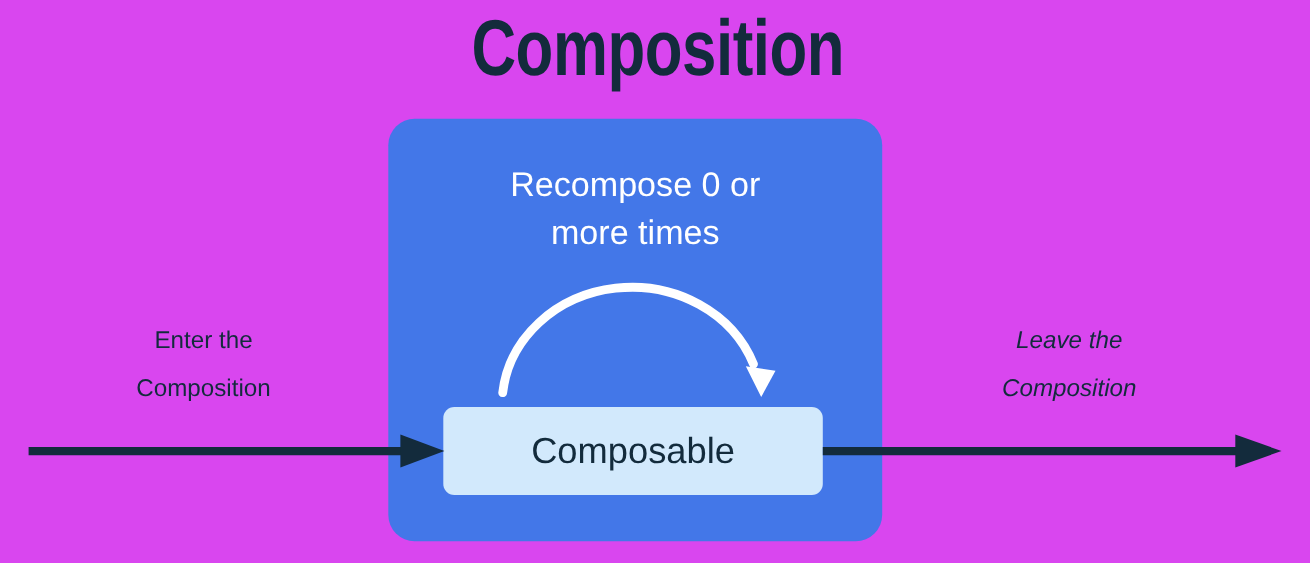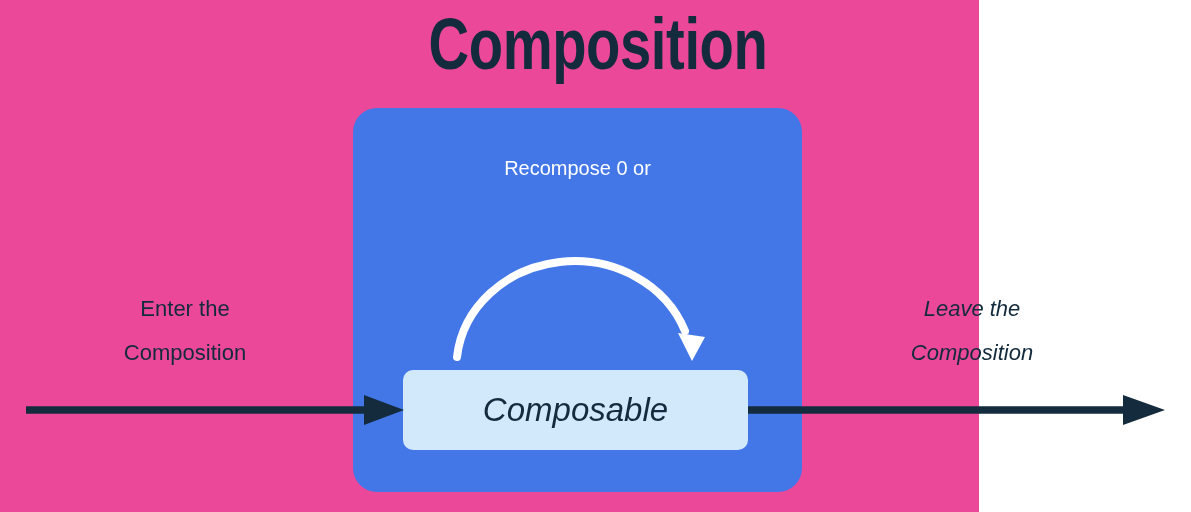--- a/index.html
+++ b/index.html
@@ -7,22 +7,22 @@
   body {
     font-family: "Liberation Sans", sans-serif;
     width: 1191px;
     height: 512px;
     position: relative;
     overflow: hidden;
   }
   .canvas {
     position: absolute;
     left: 0; top: 0;
-    width: 979px; height: 512px;
-    background: #ec4899;
+    width: 1191px; height: 512px;
+    background: #d946ef;
   }
 
   
   .diagram-title {
     position: absolute;
     left: 0;
     top: 8px;
     width: 1196px;
     text-align: center;
     font-size: 72px;
@@ -47,21 +47,21 @@
   }
 
   
   .recompose-label {
     position: absolute;
     left: 353px;
     top: 146px;
     width: 449px;
     text-align: center;
     color: #ffffff;
-    font-size: 20px;
+    font-size: 31px;
     line-height: 44px;
     font-weight: 400;
   }
 
   
   .composable-box {
     position: absolute;
     left: 403px;
     top: 370px;
     width: 345px;
@@ -71,21 +71,20 @@
     display: flex;
     align-items: center;
     justify-content: center;
   }
   .composable-label {
     color: #132B3C;
     font-size: 33px;
     font-weight: 400;
     line-height: 1;
     padding-bottom: 2px;
-    font-style: italic;
   }
 
   
   .flow-label {
     position: absolute;
     top: 287px;
     width: 320px;
     text-align: center;
     color: #132B3C;
     font-size: 22px;
@@ -108,20 +107,21 @@
 <body>
 
 <div class="canvas">
 
   <div class="diagram-title">Composition</div>
 
   <div class="composition-box"></div>
 
   <div class="recompose-label">
     <div>Recompose 0 or</div>
+    <div>more times</div>
   </div>
 
   <div class="composable-box">
     <span class="composable-label">Composable</span>
   </div>
 
   <div class="flow-label enter">
     <div>Enter the</div>
     <div>Composition</div>
   </div>

